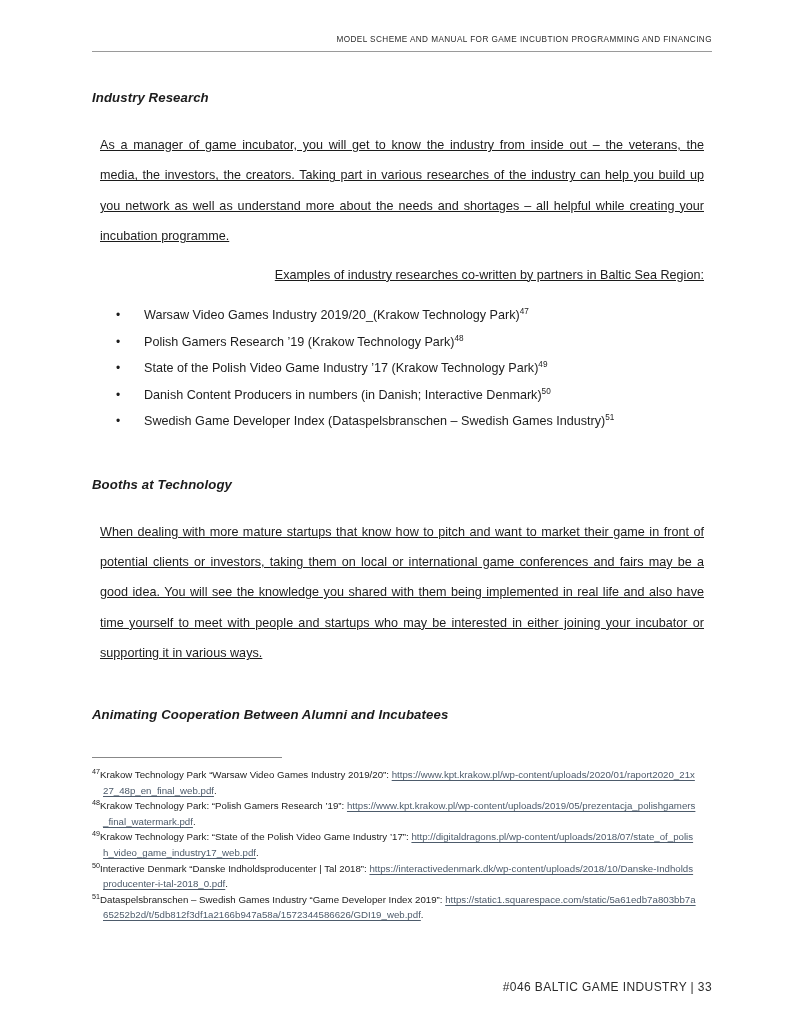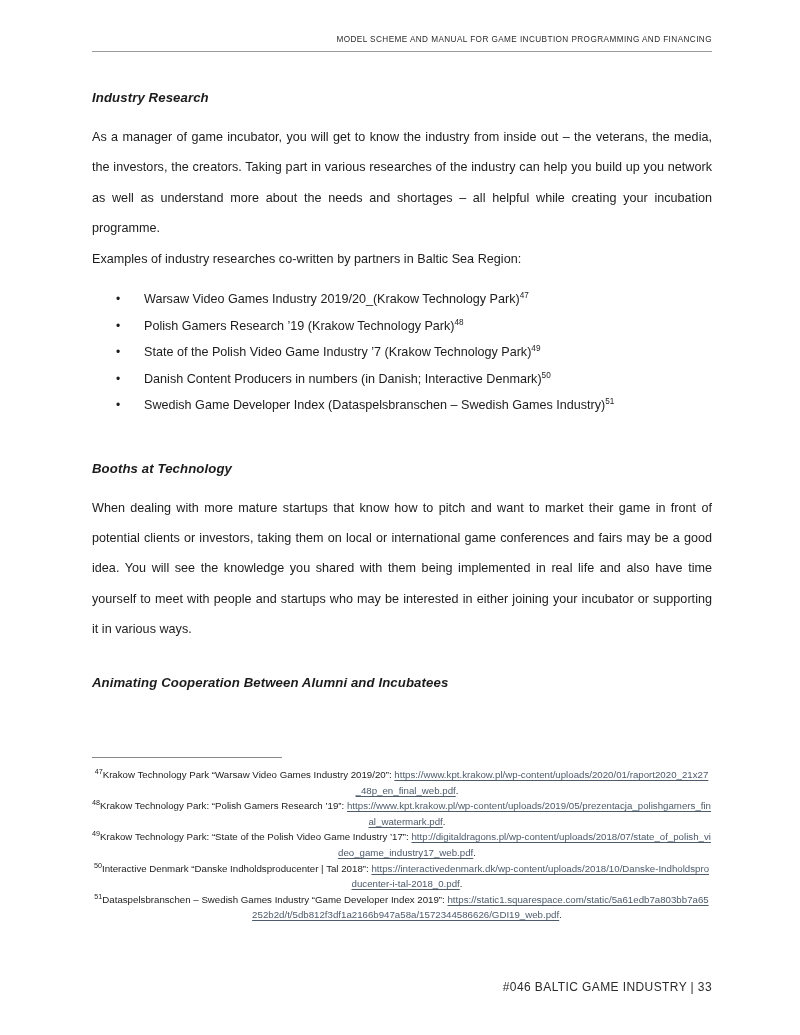--- a/index.html
+++ b/index.html
@@ -60,27 +60,28 @@
     font-weight: bold;
     color: #1c1c1c;
     margin: 0;
     line-height: 20px;
     letter-spacing: 0.1px;
   }
 
   p.body-para {
     font-size: 12.6px;
     line-height: 30.4px;
-    margin: 0;
+    margin: 8px;
     color: #1c1c1c;
     text-align: justify;
     letter-spacing: 0.02px;
+    text-decoration: underline;
   }
   p.body-para.ragged {
-    text-align: left;
+    text-align: right;
   }
 
   .spacer-after-heading { height: 14px; }
 
   ul.bullets {
     list-style: none;
     margin: 12px 0 0 0;
     padding: 0;
   }
   ul.bullets li {
@@ -116,24 +117,23 @@
   }
   .footnote-rule {
     border-top: 1.5px solid #888888;
     width: 190px;
     margin-bottom: 9px;
   }
   .footnote {
     font-size: 9.7px;
     line-height: 15.6px;
     color: #1c1c1c;
-    margin: 0 1px 0 0;
+    margin: 0 16px 0 0;
     padding-left: 11px;
     text-indent: -11px;
-    text-align: center;
   }
   .footnote .fn-num {
     font-size: 7.2px;
     vertical-align: super;
     line-height: 0;
   }
   .footnote a,
   .footnote .link {
     color: #4d5b6b;
     text-decoration: underline;
@@ -176,21 +176,21 @@
     <p class="body-para ragged">Examples of industry researches co-written by partners in Baltic Sea Region:</p>
 
     <ul class="bullets">
       <li>
         <span class="bullet-dot">•</span><span>Warsaw Video Games Industry 2019/20_(Krakow Technology Park)</span><sup>47</sup>
       </li>
       <li>
         <span class="bullet-dot">•</span><span>Polish Gamers Research ’19 (Krakow Technology Park)</span><sup>48</sup>
       </li>
       <li>
-        <span class="bullet-dot">•</span><span>State of the Polish Video Game Industry ’7 (Krakow Technology Park)</span><sup>49</sup>
+        <span class="bullet-dot">•</span><span>State of the Polish Video Game Industry ’17 (Krakow Technology Park)</span><sup>49</sup>
       </li>
       <li>
         <span class="bullet-dot">•</span><span>Danish Content Producers in numbers (in Danish; Interactive Denmark)</span><sup>50</sup>
       </li>
       <li>
         <span class="bullet-dot">•</span><span>Swedish Game Developer Index (Dataspelsbranschen – Swedish Games Industry)</span><sup>51</sup>
       </li>
     </ul>
 
     <div class="gap-lg"></div>

